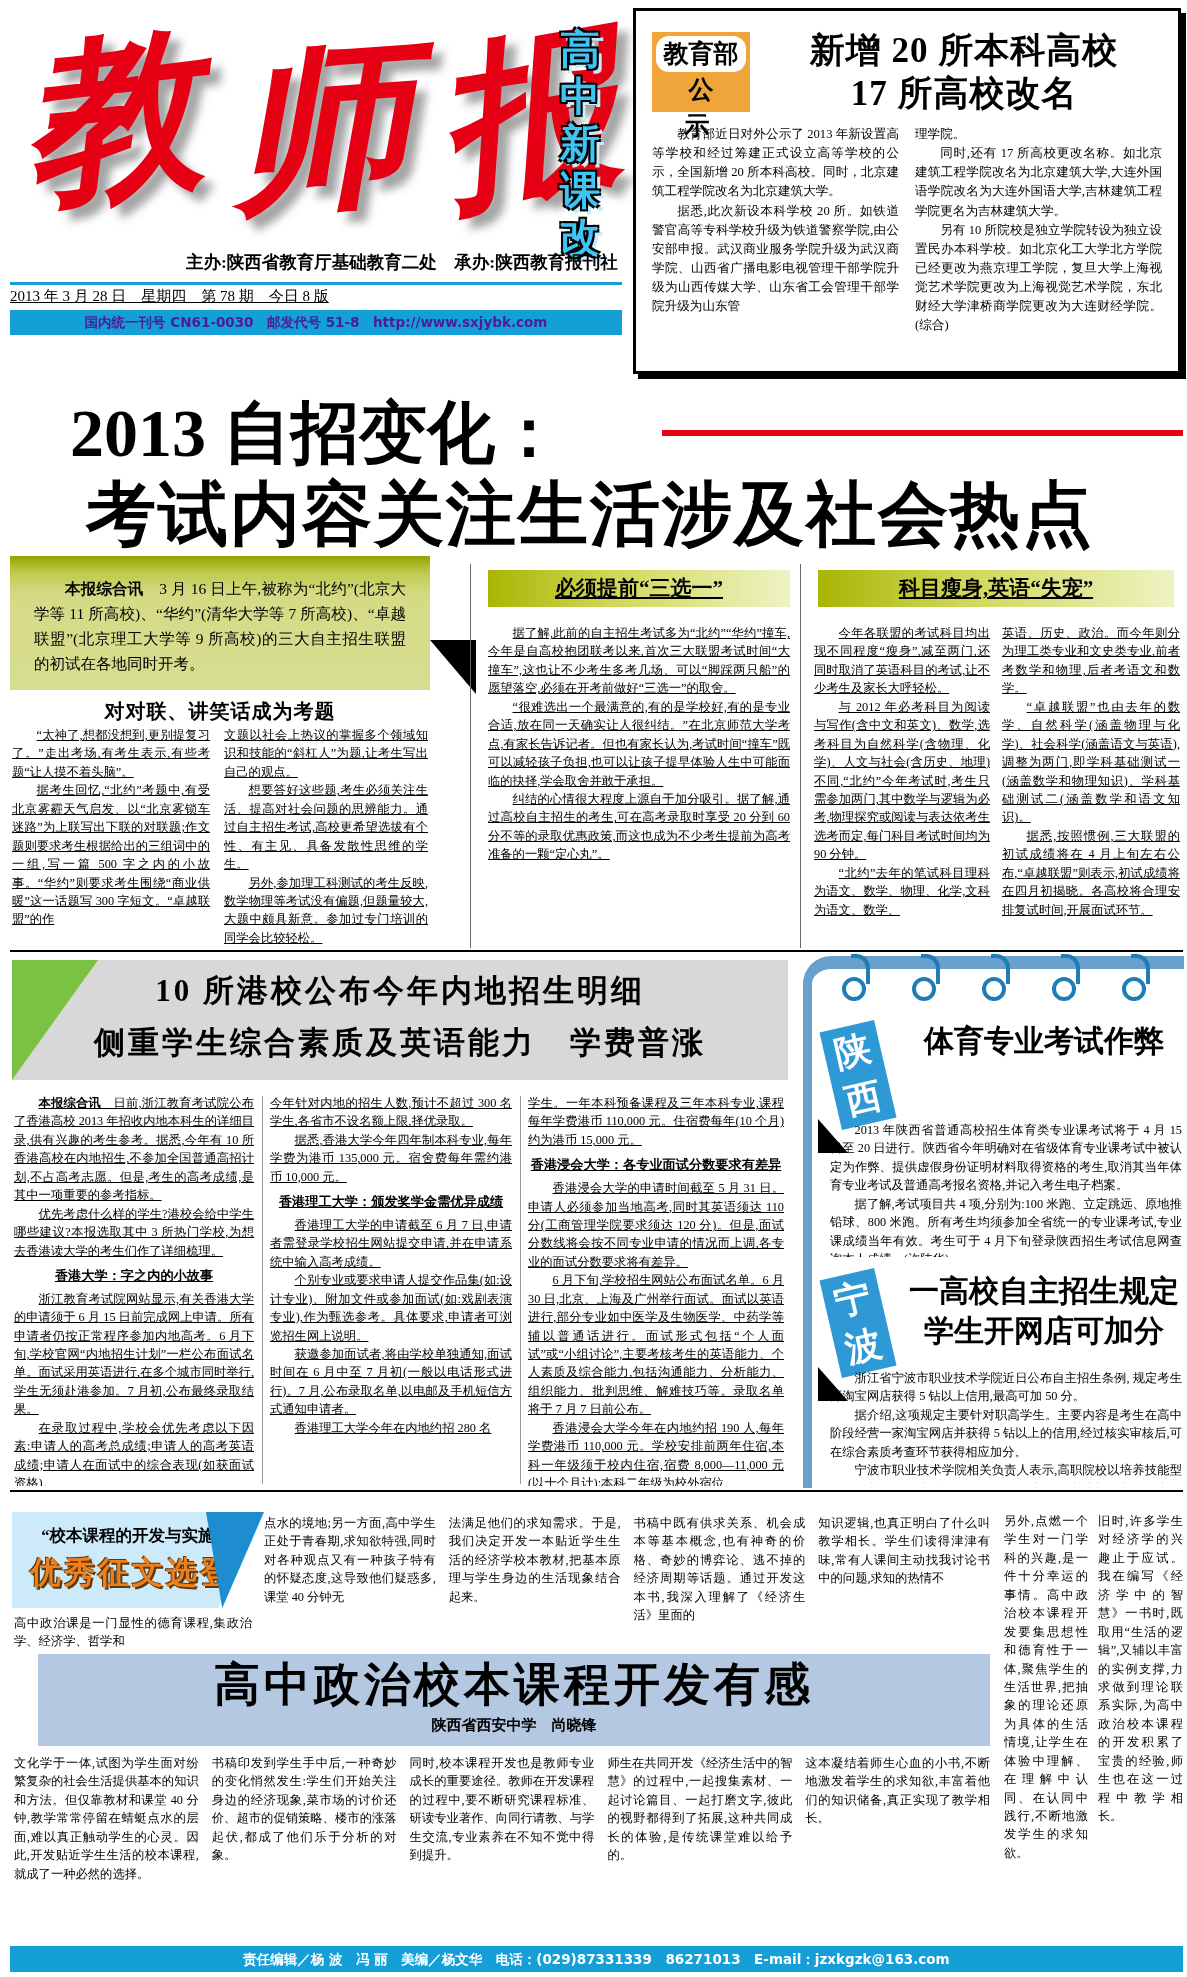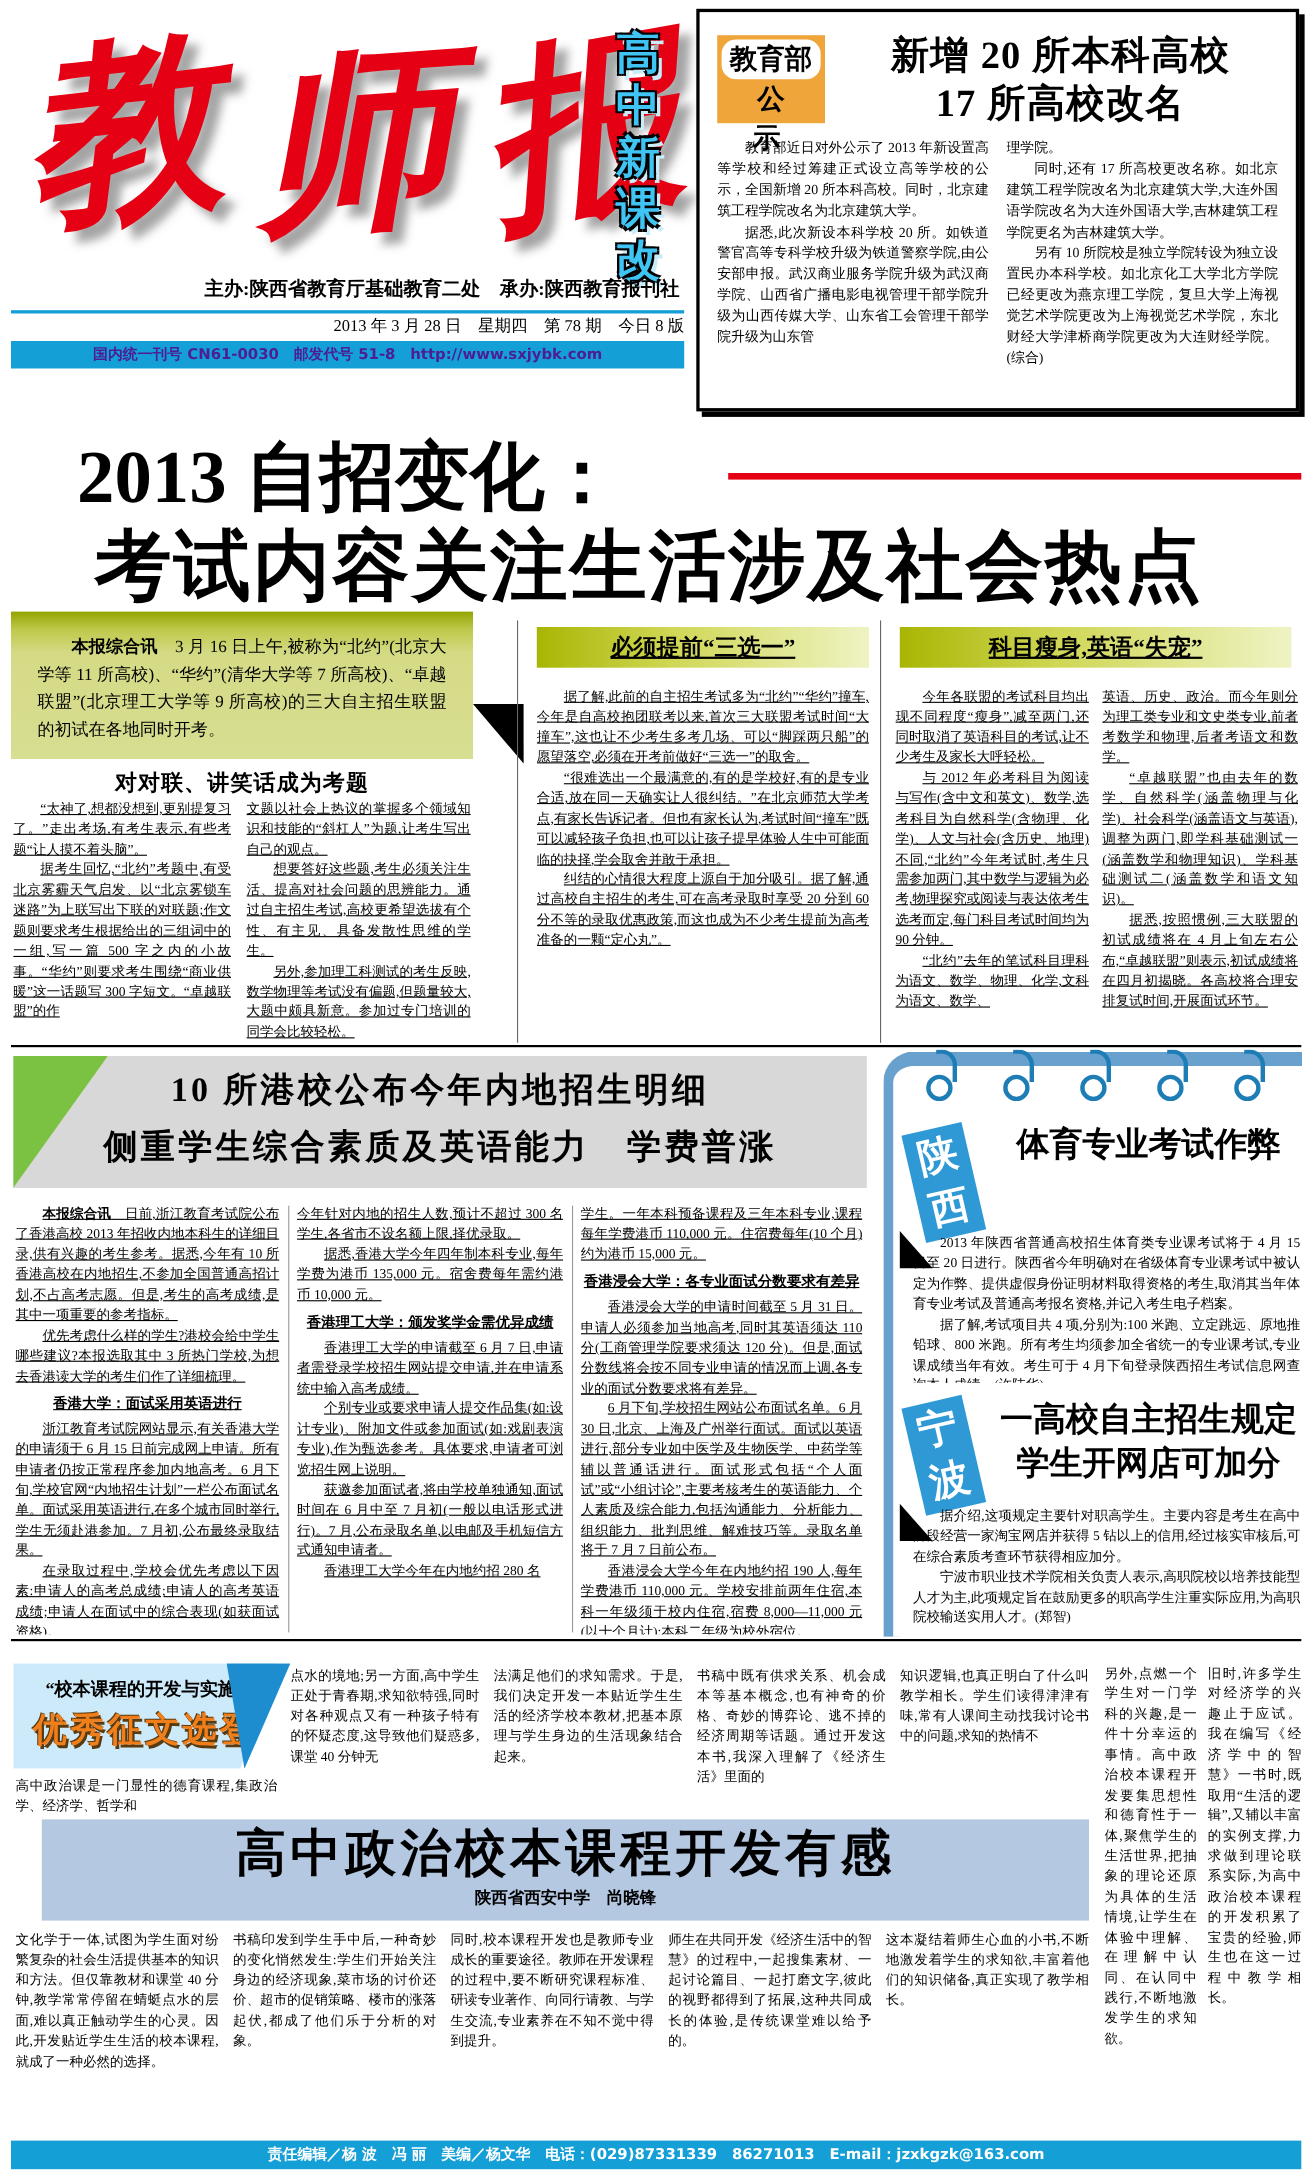--- a/index.html
+++ b/index.html
@@ -10,21 +10,21 @@
   .calli{position:absolute;left:22px;top:4px;width:595px;height:242px;display:flex;justify-content:space-between;}
   .calli span{font-family:"DejaVu Serif",serif;font-style:italic;font-weight:bold;font-size:178px;line-height:226px;
               color:#e60014;transform:rotate(-7deg);text-shadow:9px 11px 9px rgba(90,90,90,.55);}
   .calli span:nth-child(2){transform:rotate(-4deg) translateY(10px);}
   .calli span:nth-child(3){transform:rotate(-10deg);}
   .vband{position:absolute;left:550px;top:26px;width:60px;text-align:center;}
   .vband span{display:block;font-family:"DejaVu Sans",sans-serif;font-weight:bold;font-size:40px;line-height:47px;color:#3fc4f3;
               text-shadow:-2px -2px 0 #000,2px -2px 0 #000,-2px 2px 0 #000,2px 2px 0 #000,5px 5px 0 #c9ecfa;}
   .org{position:absolute;left:186px;top:250px;font-size:17.5px;font-weight:bold;}
   .rule1{position:absolute;left:10px;top:282px;width:612px;height:3px;background:#149fd7;}
-  .dateline{position:absolute;left:10px;top:287px;width:612px;text-align:right;font-size:15px;}
+  .dateline{position:absolute;left:10px;top:287px;width:612px;text-align:left;font-size:15px;text-decoration:underline;}
   .issn{position:absolute;left:10px;top:310px;width:612px;height:25px;background:#149fd7;color:#4c1d95;
         font-family:"DejaVu Sans",sans-serif;font-weight:bold;font-size:13.5px;line-height:25px;text-align:center;}
   
   .moe{position:absolute;left:633px;top:8px;width:548px;height:366px;border:3px solid #000;box-shadow:5px 5px 0 #000;
        background:#fff;box-sizing:border-box;padding:12px 16px;}
   .moe-head{display:flex;align-items:center;gap:16px;margin:6px 0 10px;}
   .badge{width:98px;height:80px;background:#efa53a;padding:4px;box-sizing:border-box;flex:none;}
   .badge .bt{background:#fff;font-family:"DejaVu Sans",sans-serif;font-weight:bold;font-size:25px;line-height:36px;height:36px;text-align:center;border-radius:13px;}
   .badge .bb{font-family:"DejaVu Sans",sans-serif;font-weight:bold;font-size:25px;line-height:36px;text-align:center;letter-spacing:8px;text-indent:8px;}
   .moe-titles{flex:1;text-align:center;}
@@ -175,21 +175,21 @@
 
   <div class="hkbox"></div>
   <div class="hktri"></div>
   <div class="hkt" style="top:970px;">10 所港校公布今年内地招生明细</div>
   <div class="hkt" style="top:1022px;">侧重学生综合素质及英语能力　学费普涨</div>
 
   <div class="tx abs" style="left:14px;top:1094px;width:240px;height:392px;">
     <p class="p"><b>本报综合讯</b><span>　日前,浙江教育考试院公布了香港高校 2013 年招收内地本科生的详细目录,供有兴趣的考生参考。据悉,今年有 10 所香港高校在内地招生,不参加全国普通高招计划,不占高考志愿。但是,考生的高考成绩,是其中一项重要的参考指标。</span></p>
     <div>
         <p class="p">优先考虑什么样的学生?港校会给中学生哪些建议?本报选取其中 3 所热门学校,为想去香港读大学的考生们作了详细梳理。</p>
-        <p class="h">香港大学：面试采用英语进行</p>
+        <p class="h">香港大学：字之内的小故事</p>
         <p class="p">浙江教育考试院网站显示,有关香港大学的申请须于 6 月 15 日前完成网上申请。所有申请者仍按正常程序参加内地高考。6 月下旬,学校官网“内地招生计划”一栏公布面试名单。面试采用英语进行,在多个城市同时举行,学生无须赴港参加。7 月初,公布最终录取结果。</p>
         <p class="p">在录取过程中,学校会优先考虑以下因素:申请人的高考总成绩;申请人的高考英语成绩;申请人在面试中的综合表现(如获面试资格)。</p>
       </div>
   </div>
   <div class="vdiv" style="left:262px;top:1096px;height:388px;background:#999;"></div>
   <div class="tx abs" style="left:270px;top:1094px;width:242px;height:392px;">
       <p class="cont">今年针对内地的招生人数,预计不超过 300 名学生,各省市不设名额上限,择优录取。</p>
       <p class="p">据悉,香港大学今年四年制本科专业,每年学费为港币 135,000 元。宿舍费每年需约港币 10,000 元。</p>
       <p class="h">香港理工大学：颁发奖学金需优异成绩</p>
       <p class="p">香港理工大学的申请截至 6 月 7 日,申请者需登录学校招生网站提交申请,并在申请系统中输入高考成绩。</p>
@@ -223,20 +223,21 @@
         <p class="p">据了解,考试项目共 4 项,分别为:100 米跑、立定跳远、原地推铅球、800 米跑。所有考生均须参加全省统一的专业课考试,专业课成绩当年有效。考生可于 4 月下旬登录陕西招生考试信息网查询本人成绩。(许陆华)</p>
       </div>
 
     <div class="ptri" style="top:398px;"></div>
     <div class="plabel" style="top:304px;">宁波</div>
     <div class="phead" style="top:302px;">
       <div>一高校自主招生规定</div>
       <div>学生开网店可加分</div>
     </div>
     <div class="pbody tx" style="top:400px;height:114px;">
+        <p class="p">浙江省宁波市职业技术学院近日公布自主招生条例, 规定考生开淘宝网店获得 5 钻以上信用,最高可加 50 分。</p>
         <p class="p">据介绍,这项规定主要针对职高学生。主要内容是考生在高中阶段经营一家淘宝网店并获得 5 钻以上的信用,经过核实审核后,可在综合素质考查环节获得相应加分。</p>
         <p class="p">宁波市职业技术学院相关负责人表示,高职院校以培养技能型人才为主,此项规定旨在鼓励更多的职高学生注重实际应用,为高职院校输送实用人才。(郑智)</p>
       </div>
   </div>
 
   <div class="hline" style="top:1490px;"></div>
 
   <div class="ebox">
     <div class="l1">“校本课程的开发与实施”</div>
     <div class="l2">优秀征文选登</div>

